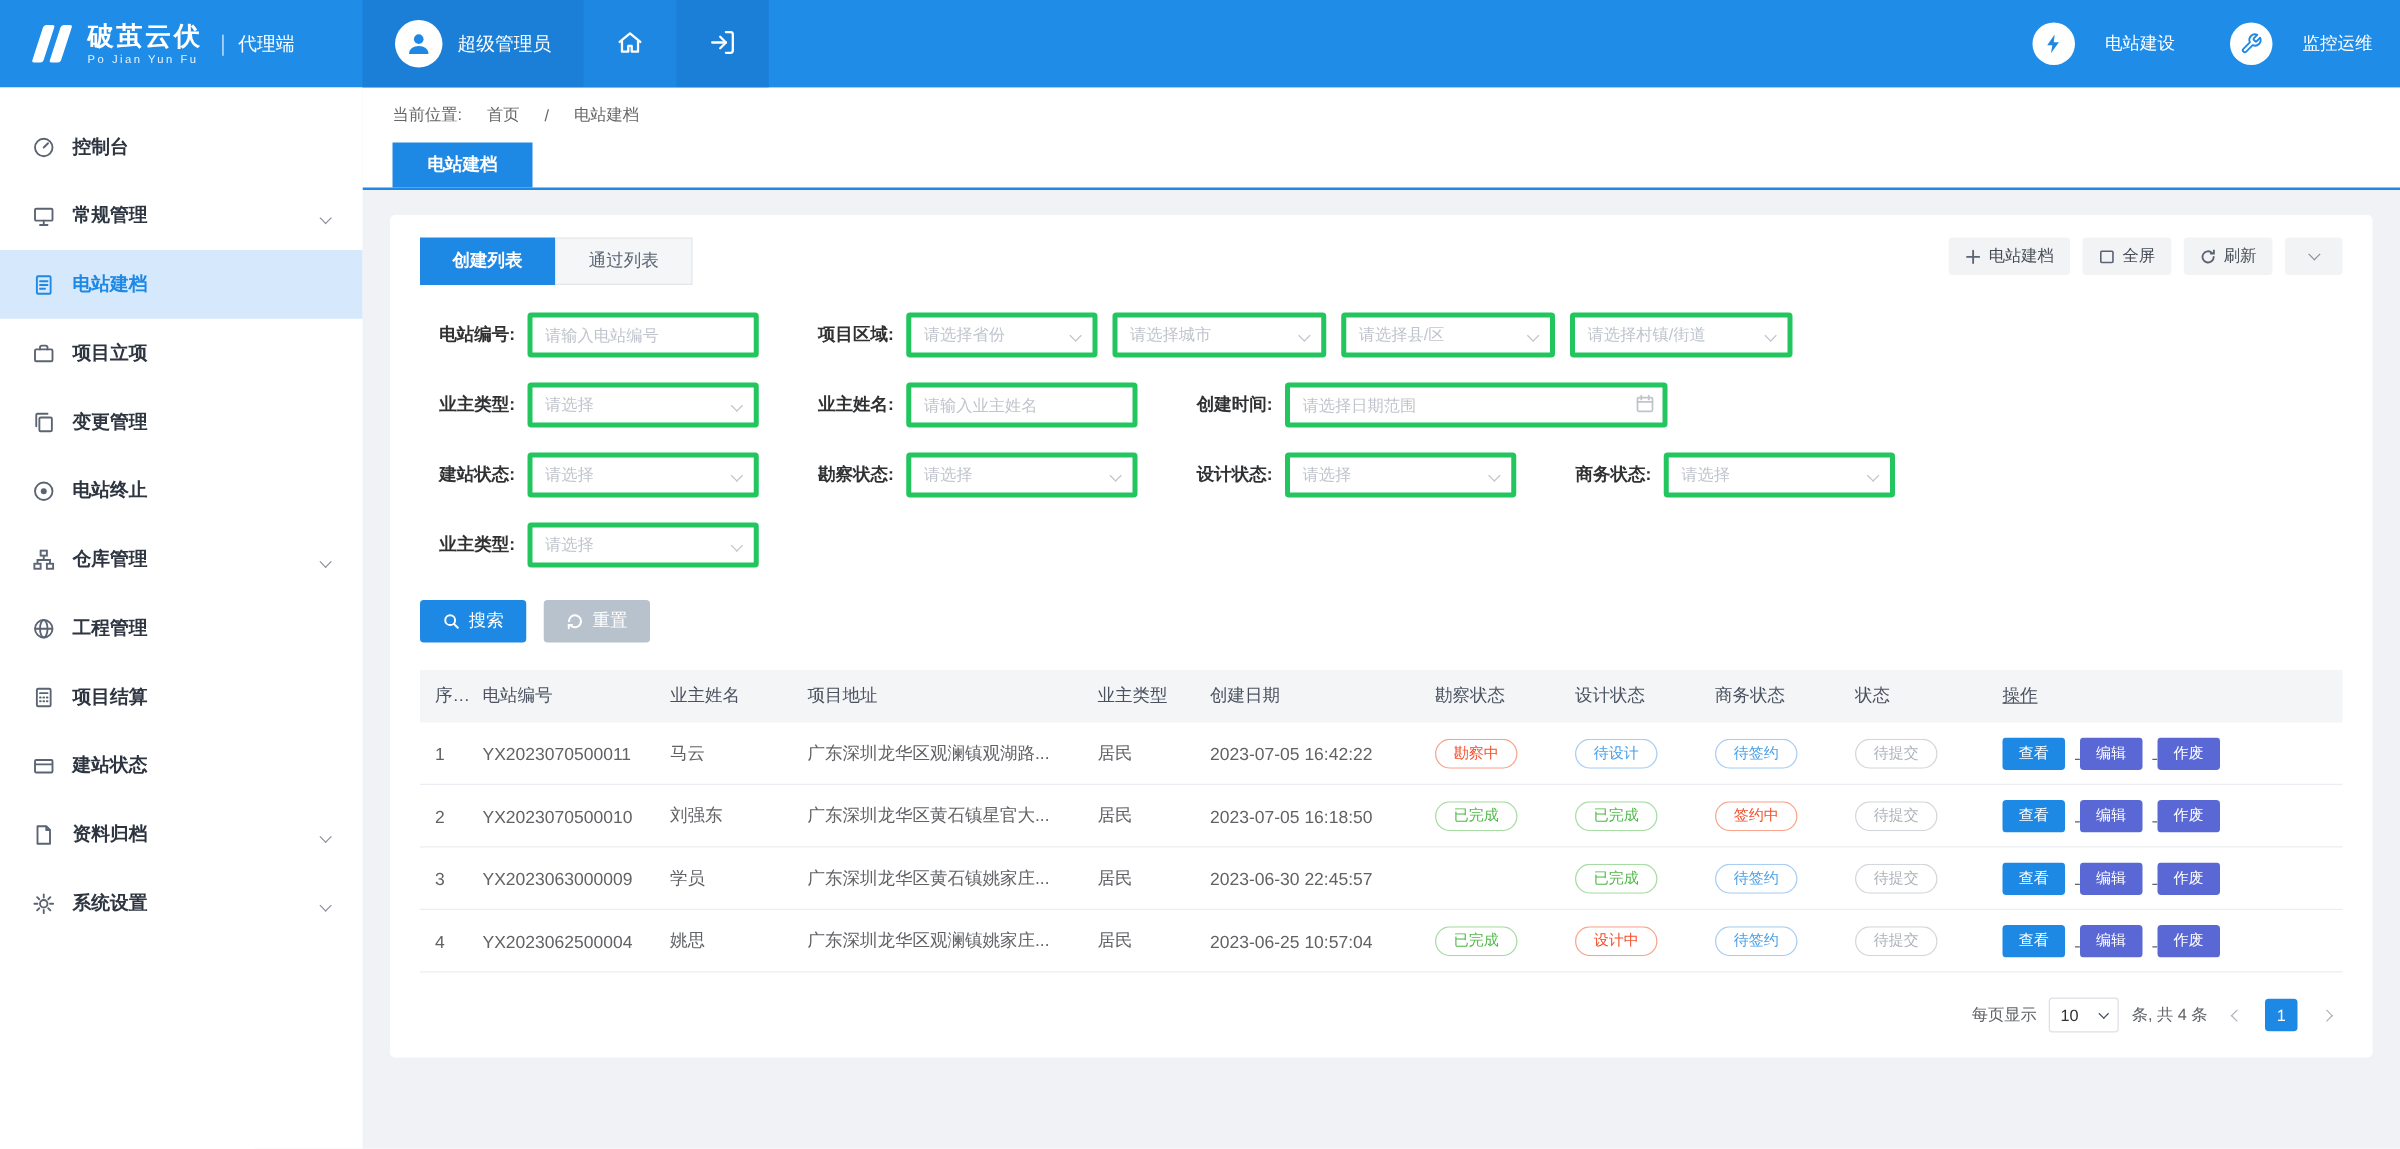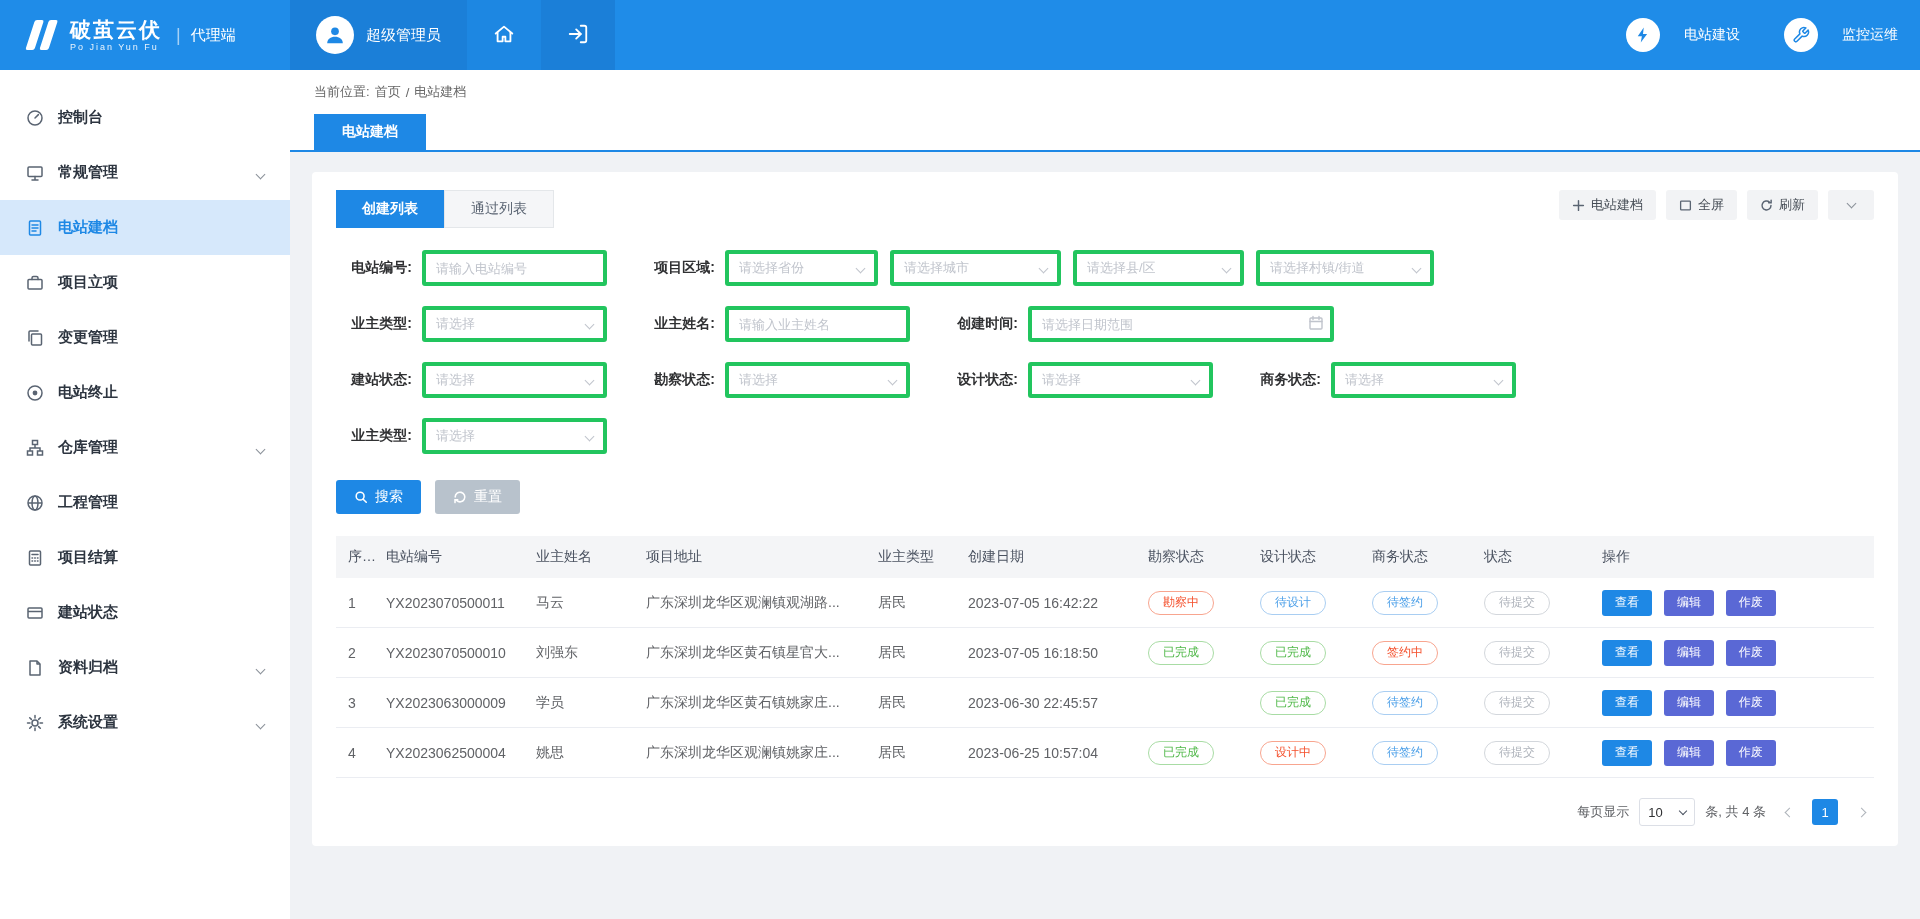--- a/index.html
+++ b/index.html
@@ -39,21 +39,21 @@
   .side-item.active { background:#d6e8fb; color:#1e88e5; }
   .side-item.active .sicon { color:#1e88e5; }
 
   .chev { width:7px; height:7px; border-right:1.6px solid #8a9099; border-bottom:1.6px solid #8a9099; transform:rotate(45deg); display:inline-block; }
   .chev.light { border-color:#c0c4cc; }
   .chev.left { transform:rotate(135deg); border-color:#aeb3ba; }
   .chev.right { transform:rotate(-45deg); border-color:#aeb3ba; }
 
   
   .topstrip { background:#fff; }
-  .breadcrumb { height:44px; display:flex; align-items:center; padding-left:24px; font-size:13px; color:#666; gap:5px; }
+  .breadcrumb { height:44px; display:flex; align-items:center; padding-left:24px; font-size:13px; color:#666; gap:20px; }
   .breadcrumb .bc-link { cursor:pointer; }
   .page-tabs { display:flex; padding-left:24px; border-bottom:2px solid #1e88e5; }
   .page-tab { height:36px; padding:0 28px; background:#1e88e5; color:#fff; font-size:14px; font-weight:bold; display:flex; align-items:center; cursor:pointer; }
 
   
   .content { flex:1; padding:20px 22px; overflow:hidden; }
   .card { background:#fff; border-radius:4px; padding:18px 24px 20px; min-height:660px; }
   .card-head { display:flex; align-items:flex-start; }
   .ctabs { display:flex; }
   .ctab { height:38px; padding:0 26px; display:flex; align-items:center; font-size:14px; cursor:pointer; }
@@ -88,21 +88,21 @@
   .btn.reset { background:#b8c2cc; }
 
   
   .tbl { width:100%; }
   .tr { display:flex; align-items:center; border-bottom:1px solid #ebedf2; }
   .tr.head { background:#f4f5f7; height:42px; border-bottom:none; color:#4a5260; }
   .tr.body { height:50px; color:#606266; }
   .td, .th { padding:0 6px; white-space:nowrap; overflow:hidden; text-overflow:ellipsis; }
   .c-seq{width:44px; padding-left:12px;} .c-code{width:150px;} .c-owner{width:110px;} .c-addr{width:232px;}
   .c-type{width:90px;} .c-date{width:180px;} .c-survey,.c-design,.c-business{width:112px;} .c-status{width:118px;}
-  .c-actions{flex:1;}
+  .c-actions{flex:1;text-decoration:underline;}
 
   .badge { display:none; min-width:66px; height:24px; align-items:center; justify-content:center; padding:0 10px; border-radius:13px; font-size:12px; border:1px solid transparent; }
   .badge[data-type]{ display:inline-flex; }
   .badge[data-type="progress"]{ color:#f4502c; border-color:#f8a58f; }
   .badge[data-type="pending"]{ color:#4b9fe8; border-color:#a9cef2; }
   .badge[data-type="done"]{ color:#4fb848; border-color:#a8dca4; }
   .badge[data-type="muted"]{ color:#aeb3bb; border-color:#d3d7dc; }
 
   .act { height:26px; padding:0 13px; border:none; border-radius:3px; color:#fff; font-size:12px; cursor:pointer; margin-right:8px; font-family:inherit; }
   .act.view { background:#1e88e5; }

